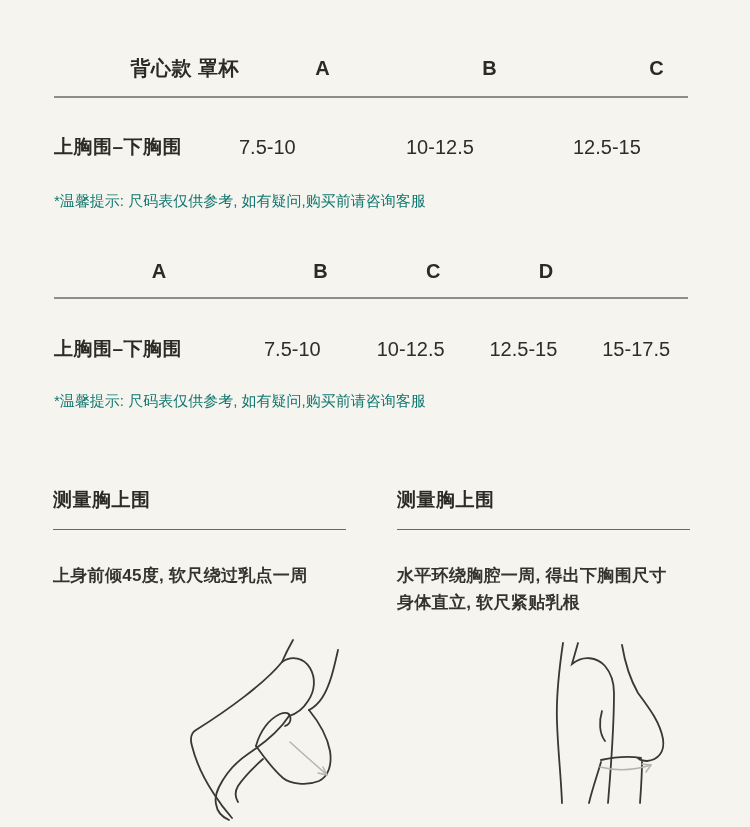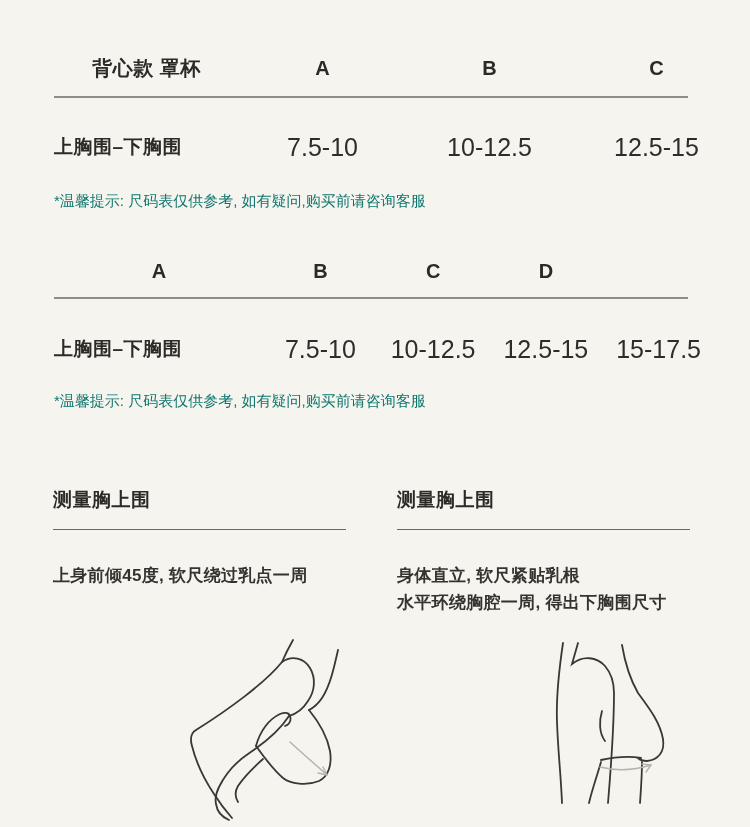--- a/index.html
+++ b/index.html
@@ -18,24 +18,24 @@
   }
   
   .trow{
     position:absolute;
     display:grid;
     align-items:center;
     line-height:22px;
   }
   .t1{left:54px;width:686px;grid-template-columns:185px repeat(3,1fr);}
   .t2{left:54px;width:661px;grid-template-columns:210px repeat(4,1fr);}
-  .th-title{font-size:20px;font-weight:700;text-align:center;letter-spacing:.5px;}
+  .th-title{font-size:20px;font-weight:700;text-align:right;letter-spacing:.5px;}
   .th-col{font-size:20px;font-weight:700;text-align:center;}
   .td-label{font-size:19px;font-weight:700;text-align:left;letter-spacing:.5px;}
-  .td-val{font-size:25px;font-weight:400;text-align:center;color:#2e2d2a;}
+  .td-val{font-size:20px;font-weight:400;color:#2e2d2a;}
   .tdivider{
     position:absolute;left:54px;width:634px;height:2px;
     background:#8f8d89;border:none;margin:0;
   }
   .tnote{
     position:absolute;left:54px;width:644px;
     font-size:15px;color:#0f766e;text-align:left;line-height:20px;
   }
   
   .g-title{
@@ -90,22 +90,22 @@
 
   <div class="g-title" style="top:489px;left:53px;">测量胸上围</div>
   <div class="g-divider" style="top:529px;left:53px;width:293px;"></div>
   <div class="g-text" style="top:562px;left:53px;width:330px;">
     <div>上身前倾45度, 软尺绕过乳点一周</div>
   </div>
 
   <div class="g-title" style="top:489px;left:397px;">测量胸上围</div>
   <div class="g-divider" style="top:529px;left:397px;width:293px;"></div>
   <div class="g-text" style="top:562px;left:397px;width:340px;">
+    <div>水平环绕胸腔一周, 得出下胸围尺寸</div>
     <div>身体直立, 软尺紧贴乳根</div>
-    <div>水平环绕胸腔一周, 得出下胸围尺寸</div>
   </div>
 
   <svg class="illus" style="top:638px;left:180px;" width="165" height="192" viewBox="0 0 165 192" aria-hidden="true">
 
     <path d="M113,2 C109,9 105,17 102,24 C85,45 48,72 16,92 C11,95 10,101 12,108 C17,128 26,144 34,156 C39,164 45,172 52,180"></path>
 
     <path d="M158,12 C154,30 150,48 142,60 C138,66 133,70 129,72"></path>
 
     <path d="M102,24 C112,17 124,20 130,30 C136,40 135,53 128,63 C123,71 116,76 109,78"></path>
 

